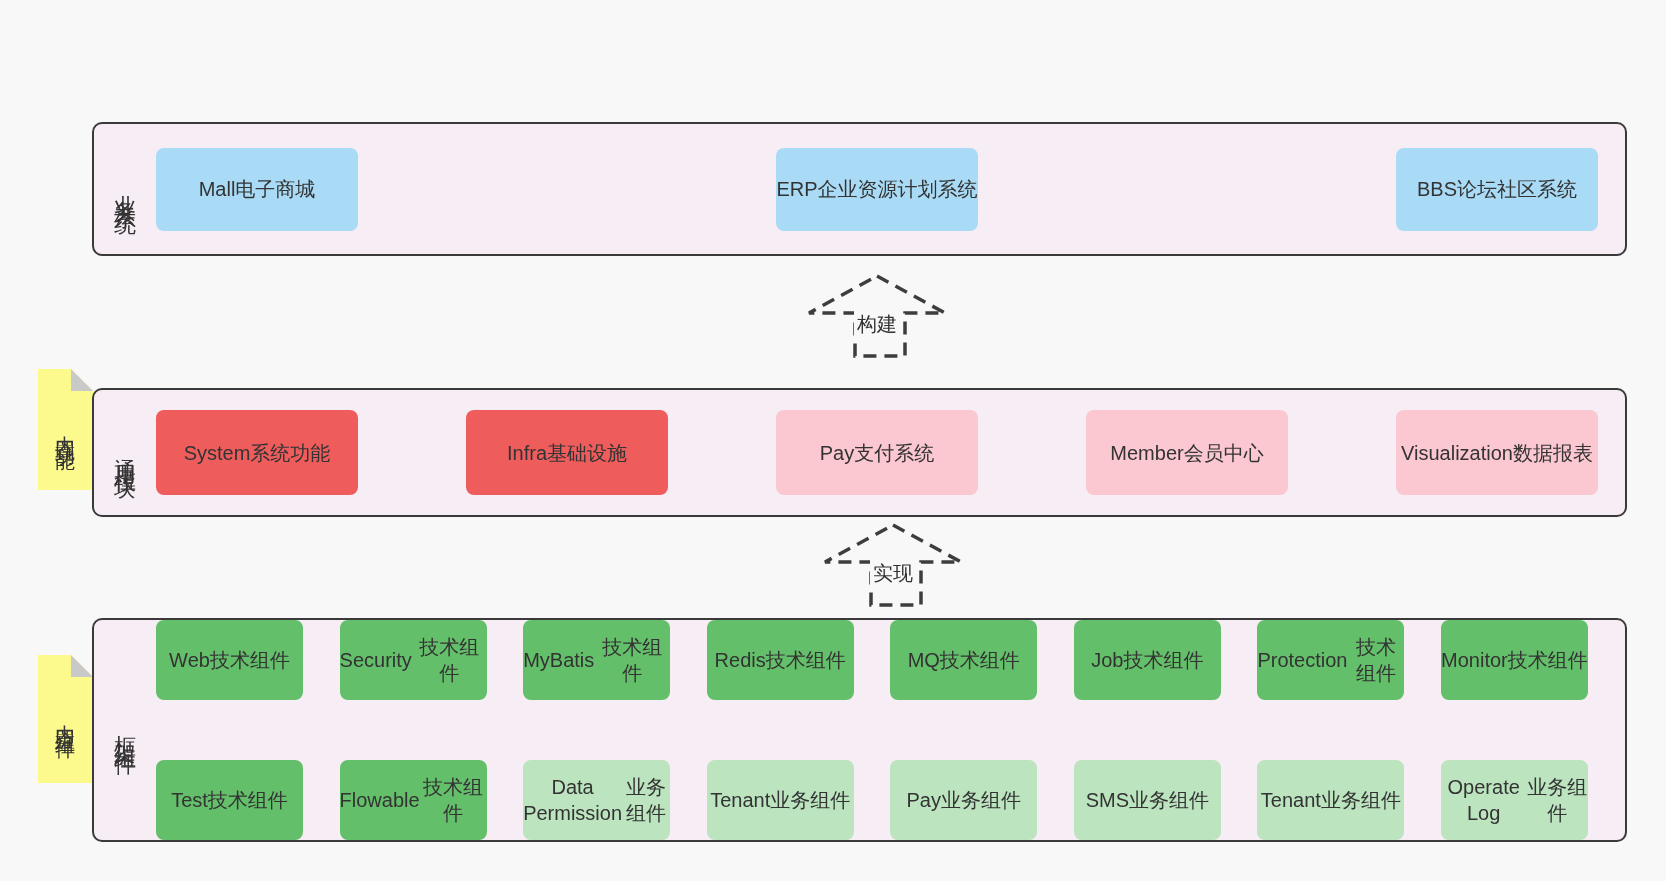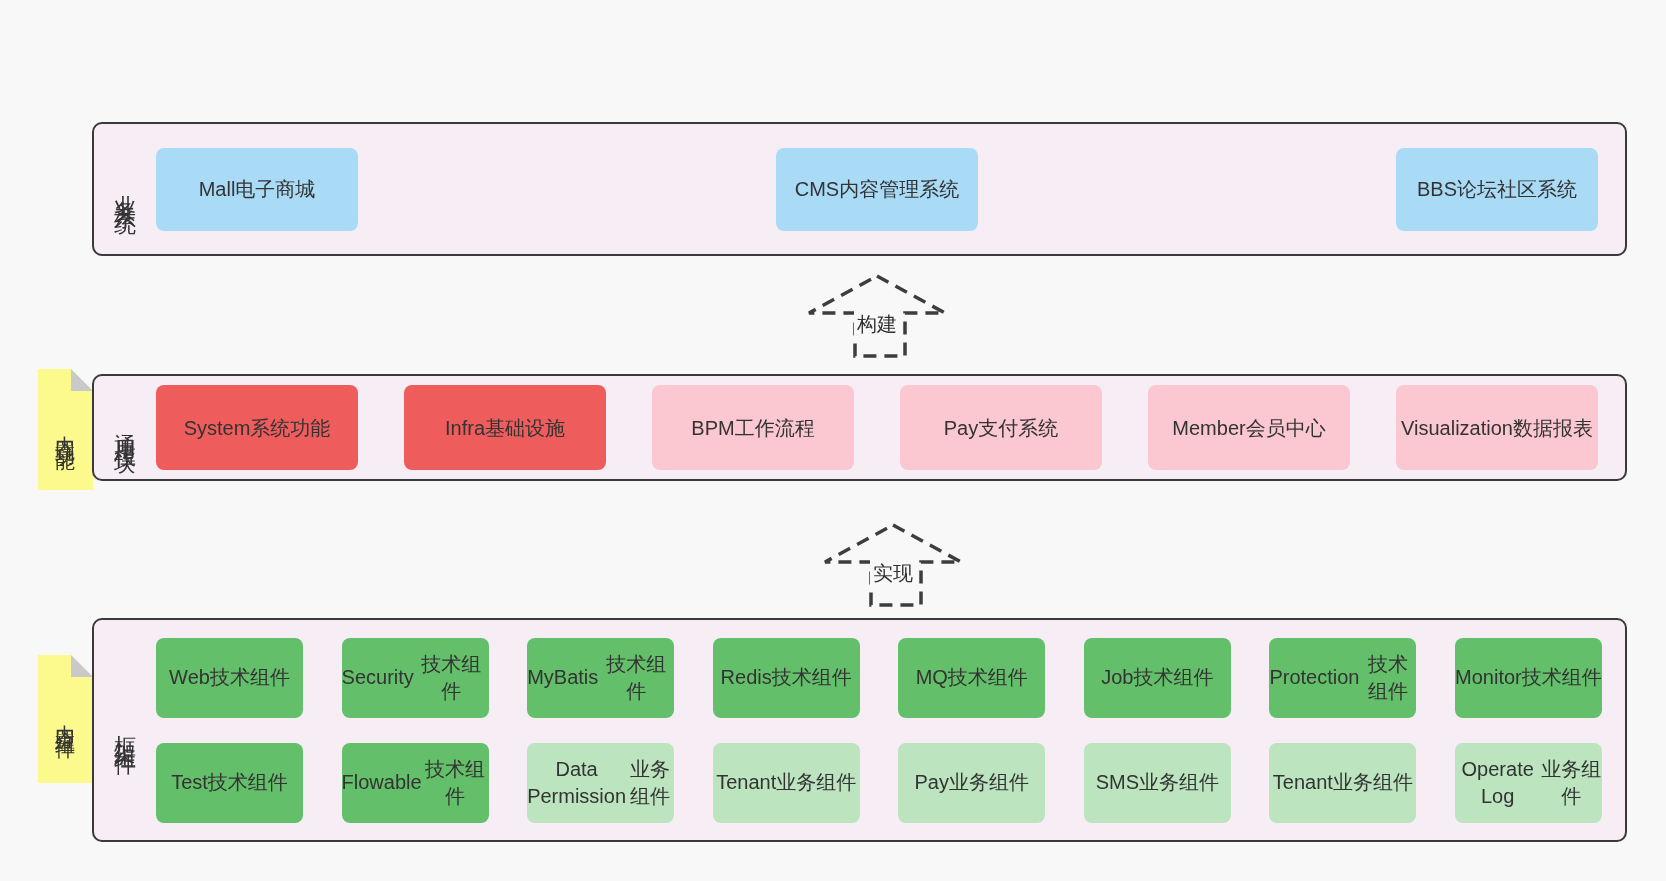--- a/index.html
+++ b/index.html
@@ -19,21 +19,21 @@
     position:absolute;
     left:92px;width:1535px;
     background:#f7edf5;
     border:2px solid #3a3a3a;
     border-radius:10px;
     box-sizing:border-box;
     display:flex;
     z-index:2;
   }
   #band-business{top:122px;height:134px;}
-  #band-modules{top:374px;height:107px;}
+  #band-modules{top:388px;height:129px;}
   #band-framework{top:618px;height:224px;}
   .band-label-col{
     width:62px;
     flex:0 0 62px;
     display:flex;align-items:center;justify-content:center;
   }
   .v-text{
     writing-mode:vertical-rl;
     text-orientation:upright;
     letter-spacing:6px;
@@ -45,23 +45,23 @@
     flex:1;
     display:flex;
     align-items:center;
     justify-content:space-between;
     padding-right:27px;
   }
   .band-content-col{
     flex:1;
     display:flex;
     flex-direction:column;
-    justify-content:center;
+    justify-content:space-between;
     row-gap:25px;
-    padding-right:23px;
+    padding-right:37px;
   }
   .frame-row{
     display:flex;
     justify-content:space-between;
   }
   
   .box{
     display:flex;flex-direction:row;
     align-items:center;justify-content:center;
     text-align:center;
@@ -136,22 +136,22 @@
   <div class="band" id="band-business">
     <div class="band-label-col">
       <span class="v-text">业务系统</span>
     </div>
     <div class="band-content">
       <div class="box box-wide blue">
         <span>Mall</span>
         <span>电子商城</span>
       </div>
       <div class="box box-wide blue">
-        <span>CMS</span>
-        <span>内容管理系统</span>
+        <span>ERP</span>
+        <span>企业资源计划系统</span>
       </div>
       <div class="box box-wide blue">
         <span>BBS</span>
         <span>论坛社区系统</span>
       </div>
     </div>
   </div>
 
   <div class="block-arrow" id="arrow-build">
     <svg viewBox="0 0 142 86" width="142" height="86">
@@ -167,24 +167,20 @@
     <div class="band-content">
       <div class="box box-wide red">
         <span>System</span>
         <span>系统功能</span>
       </div>
       <div class="box box-wide red">
         <span>Infra</span>
         <span>基础设施</span>
       </div>
       <div class="box box-wide pink">
-        <span>BPM</span>
-        <span>工作流程</span>
-      </div>
-      <div class="box box-wide pink">
         <span>Pay</span>
         <span>支付系统</span>
       </div>
       <div class="box box-wide pink">
         <span>Member</span>
         <span>会员中心</span>
       </div>
       <div class="box box-wide pink">
         <span>Visualization</span>
         <span>数据报表</span>

